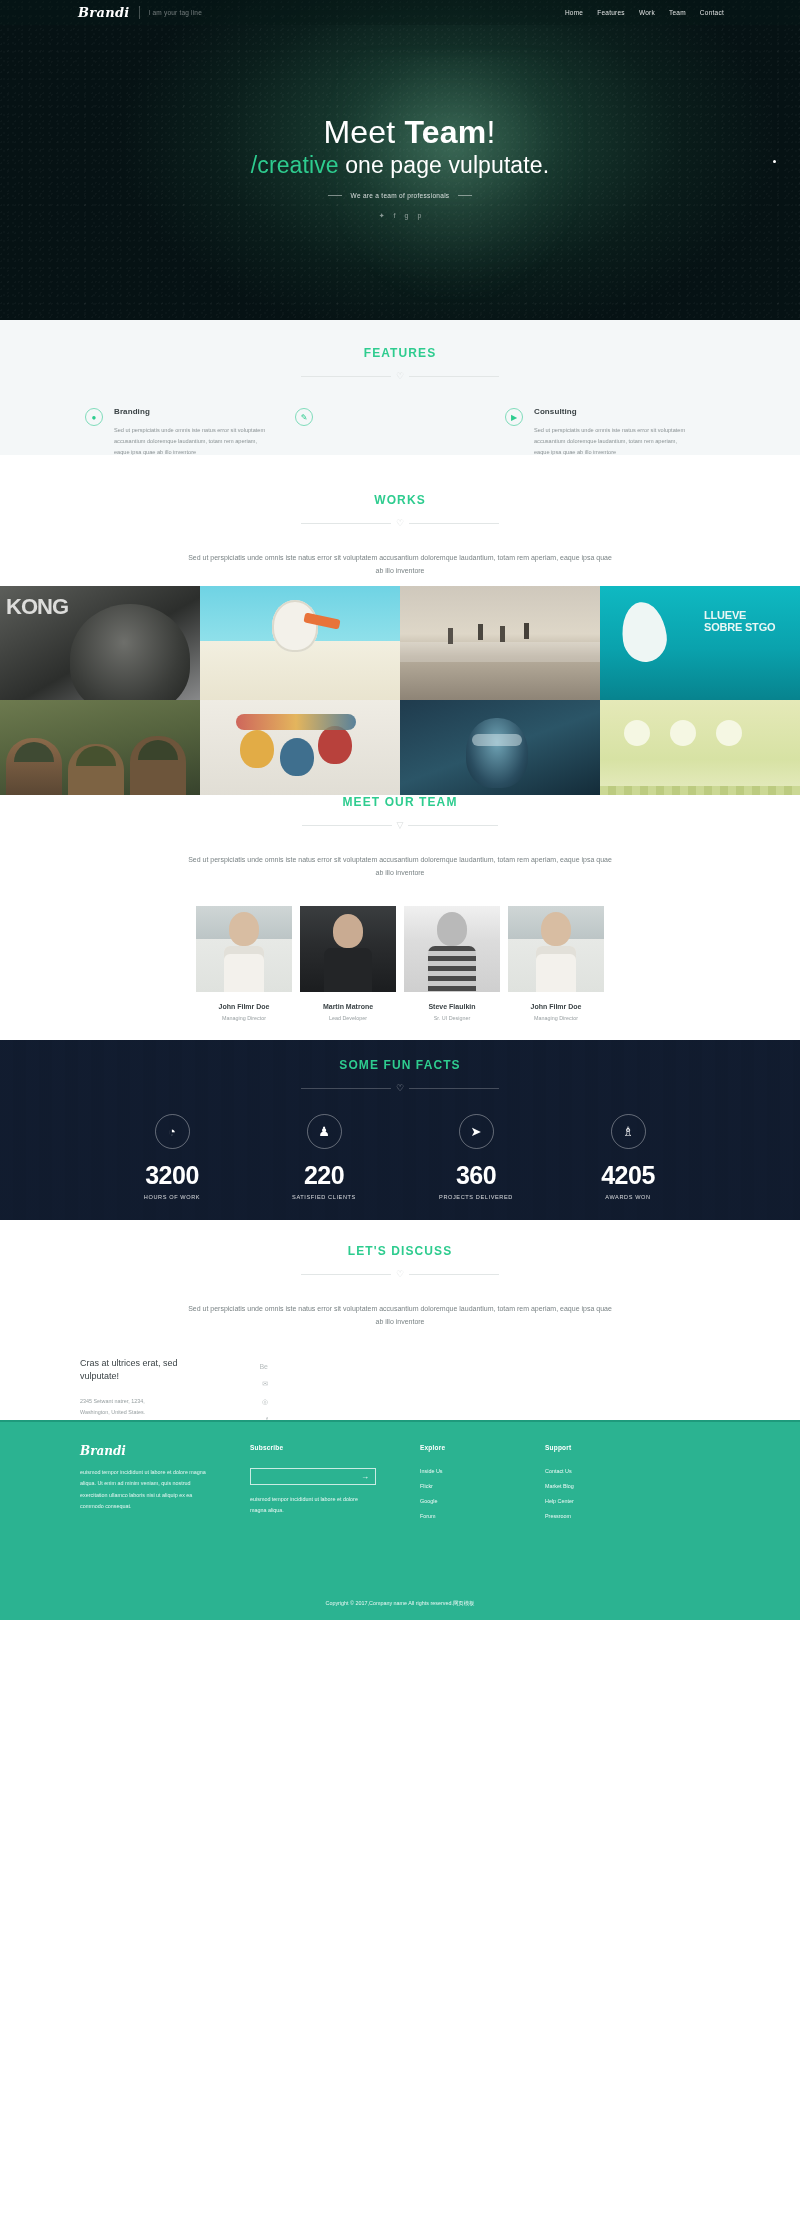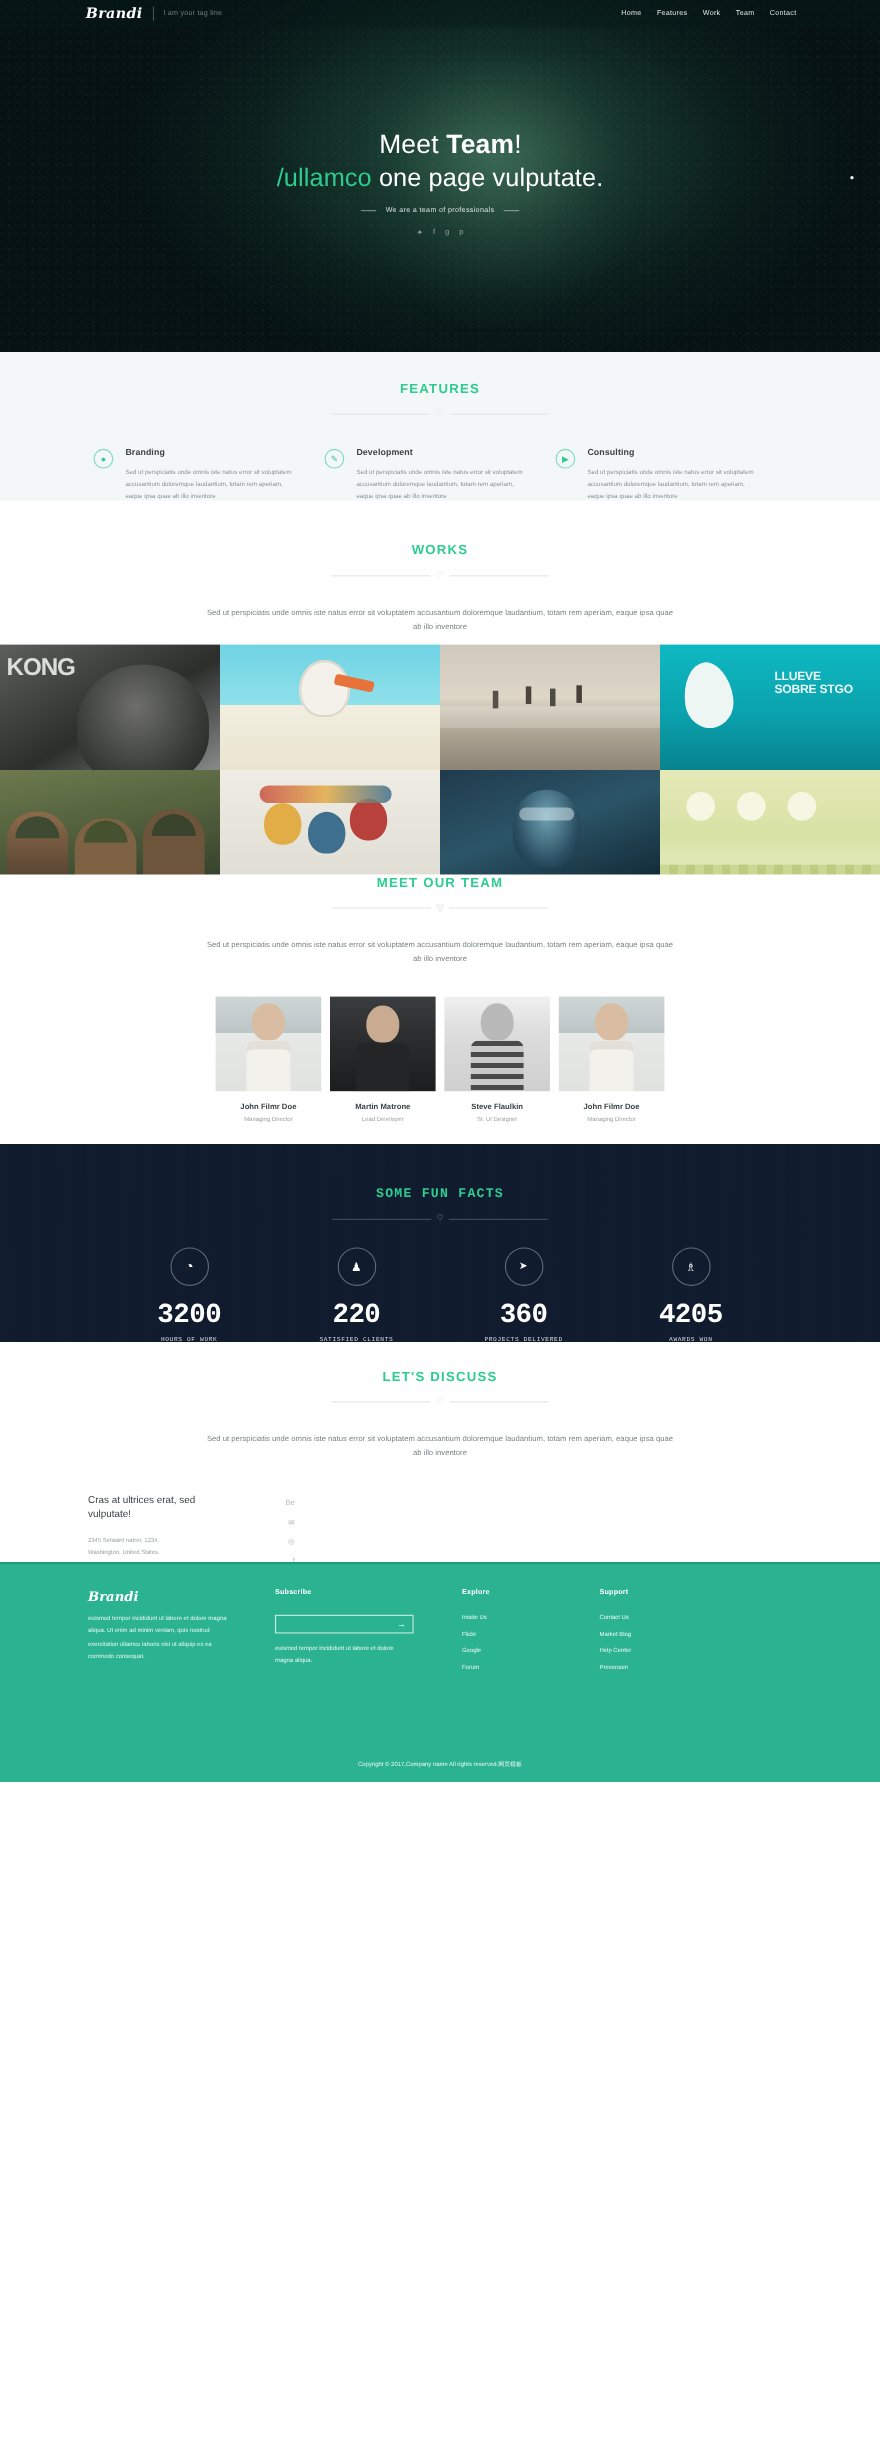--- a/index.html
+++ b/index.html
@@ -47,21 +47,21 @@
   .hero-blob {
     position:absolute; left:330px; top:55px; width:250px; height:240px;
     background:radial-gradient(ellipse at 50% 40%, rgba(110,160,135,.22), rgba(40,80,66,.10) 55%, transparent 75%);
     filter:blur(6px);
   }
   .hero-inner {
     position:absolute; left:0; top:0; width:800px; height:320px;
     display:flex; flex-direction:column; align-items:center; justify-content:center;
     padding-top:14px;
   }
-  .hero-h1 { font-size:24px; color:#fff; font-weight:300; letter-spacing:.2px; line-height:1.15;margin-left:19px; }
+  .hero-h1 { font-size:32px; color:#fff; font-weight:300; letter-spacing:.2px; line-height:1.15;margin-left:19px; }
   .hero-h1 b { font-weight:bold; }
   .hero-h2 { font-size:23px; color:#fff; font-weight:300; margin-top:2px; letter-spacing:.1px; }
   .hero-h2 .accent { color:#2ecc8f; }
   .hero-sub-row { display:flex; align-items:center; gap:9px; margin-top:13px; }
   .hero-dash { width:14px; height:1px; background:rgba(255,255,255,.45); }
   .hero-sub { font-size:6.5px; color:rgba(255,255,255,.82); letter-spacing:.3px; }
   .hero-social { display:flex; gap:9px; margin-top:13px; }
   .hero-social span { font-size:7px; color:rgba(255,255,255,.5); }
   .hero-dot { position:absolute; right:24px; top:160px; width:3px; height:3px; border-radius:50%; background:#fff; }
   
@@ -152,21 +152,21 @@
     background:
       linear-gradient(180deg,rgba(16,26,44,.86),rgba(16,26,44,.9)),
       repeating-linear-gradient(90deg,#1b2a46 0 13px,#16243c 13px 26px),
       repeating-linear-gradient(0deg,rgba(255,235,180,.10) 0 2px,transparent 2px 9px),
       #121d33;
     overflow:hidden;
   }
   .facts .sec-title { color:#2ecc8f; }
   .facts .sec-orn i { background:rgba(255,255,255,.22); }
   .facts .sec-orn .heart { color:rgba(255,255,255,.5); }
-  .facts .wrap { padding-top:38px; position:relative; z-index:2;font-family:Liberation Mono, monospace; }
+  .facts .wrap { padding-top:18px; position:relative; z-index:2; }
   .fact-row { display:flex; justify-content:center; gap:56px; margin-top:21px; }
   .fact { width:96px; text-align:center; }
   .fact-ic {
     width:35px; height:35px; margin:0 auto; border-radius:50%;
     border:1px solid rgba(255,255,255,.35); color:#fff; font-size:13px;
     display:flex; align-items:center; justify-content:center;
   }
   .fact-n { font-size:25px; color:#fff; font-weight:bold; margin-top:12px; letter-spacing:-.5px; }
   .fact-l { font-size:5.6px; color:rgba(255,255,255,.82); margin-top:4px; letter-spacing:.6px; }
   
@@ -214,21 +214,21 @@
 
 <div class="hero">
   <div class="hero-tex"></div>
   <div class="hero-blob"></div>
   <div class="hero-dot"></div>
   <div class="hero-inner">
     <div class="hero-h1">
       <span>Meet </span><b>Team</b><span>!</span>
     </div>
     <div class="hero-h2">
-      <span class="accent">/ullamco</span><span> one page vulputate.</span>
+      <span class="accent">/creative</span><span> one page vulputate.</span>
     </div>
     <div class="hero-sub-row">
       <i class="hero-dash"></i>
       <span class="hero-sub">We are a team of professionals</span>
       <i class="hero-dash"></i>
     </div>
     <div class="hero-social">
       <span>✦</span>
       <span>f</span>
       <span>g</span>
@@ -261,24 +261,20 @@
     <div class="feat-row">
       <div class="feat">
         <div class="feat-ic">●</div>
         <div class="feat-body">
           <div class="feat-h">Branding</div>
           <div class="feat-p">Sed ut perspiciatis unde omnis iste natus error sit voluptatem accusantium doloremque laudantium, totam rem aperiam, eaque ipsa quae ab illo inventore</div>
         </div>
       </div>
       <div class="feat">
         <div class="feat-ic">✎</div>
-        <div class="feat-body">
-          <div class="feat-h">Development</div>
-          <div class="feat-p">Sed ut perspiciatis unde omnis iste natus error sit voluptatem accusantium doloremque laudantium, totam rem aperiam, eaque ipsa quae ab illo inventore</div>
-        </div>
       </div>
       <div class="feat">
         <div class="feat-ic">▶</div>
         <div class="feat-body">
           <div class="feat-h">Consulting</div>
           <div class="feat-p">Sed ut perspiciatis unde omnis iste natus error sit voluptatem accusantium doloremque laudantium, totam rem aperiam, eaque ipsa quae ab illo inventore</div>
         </div>
       </div>
     </div>
   </div>

